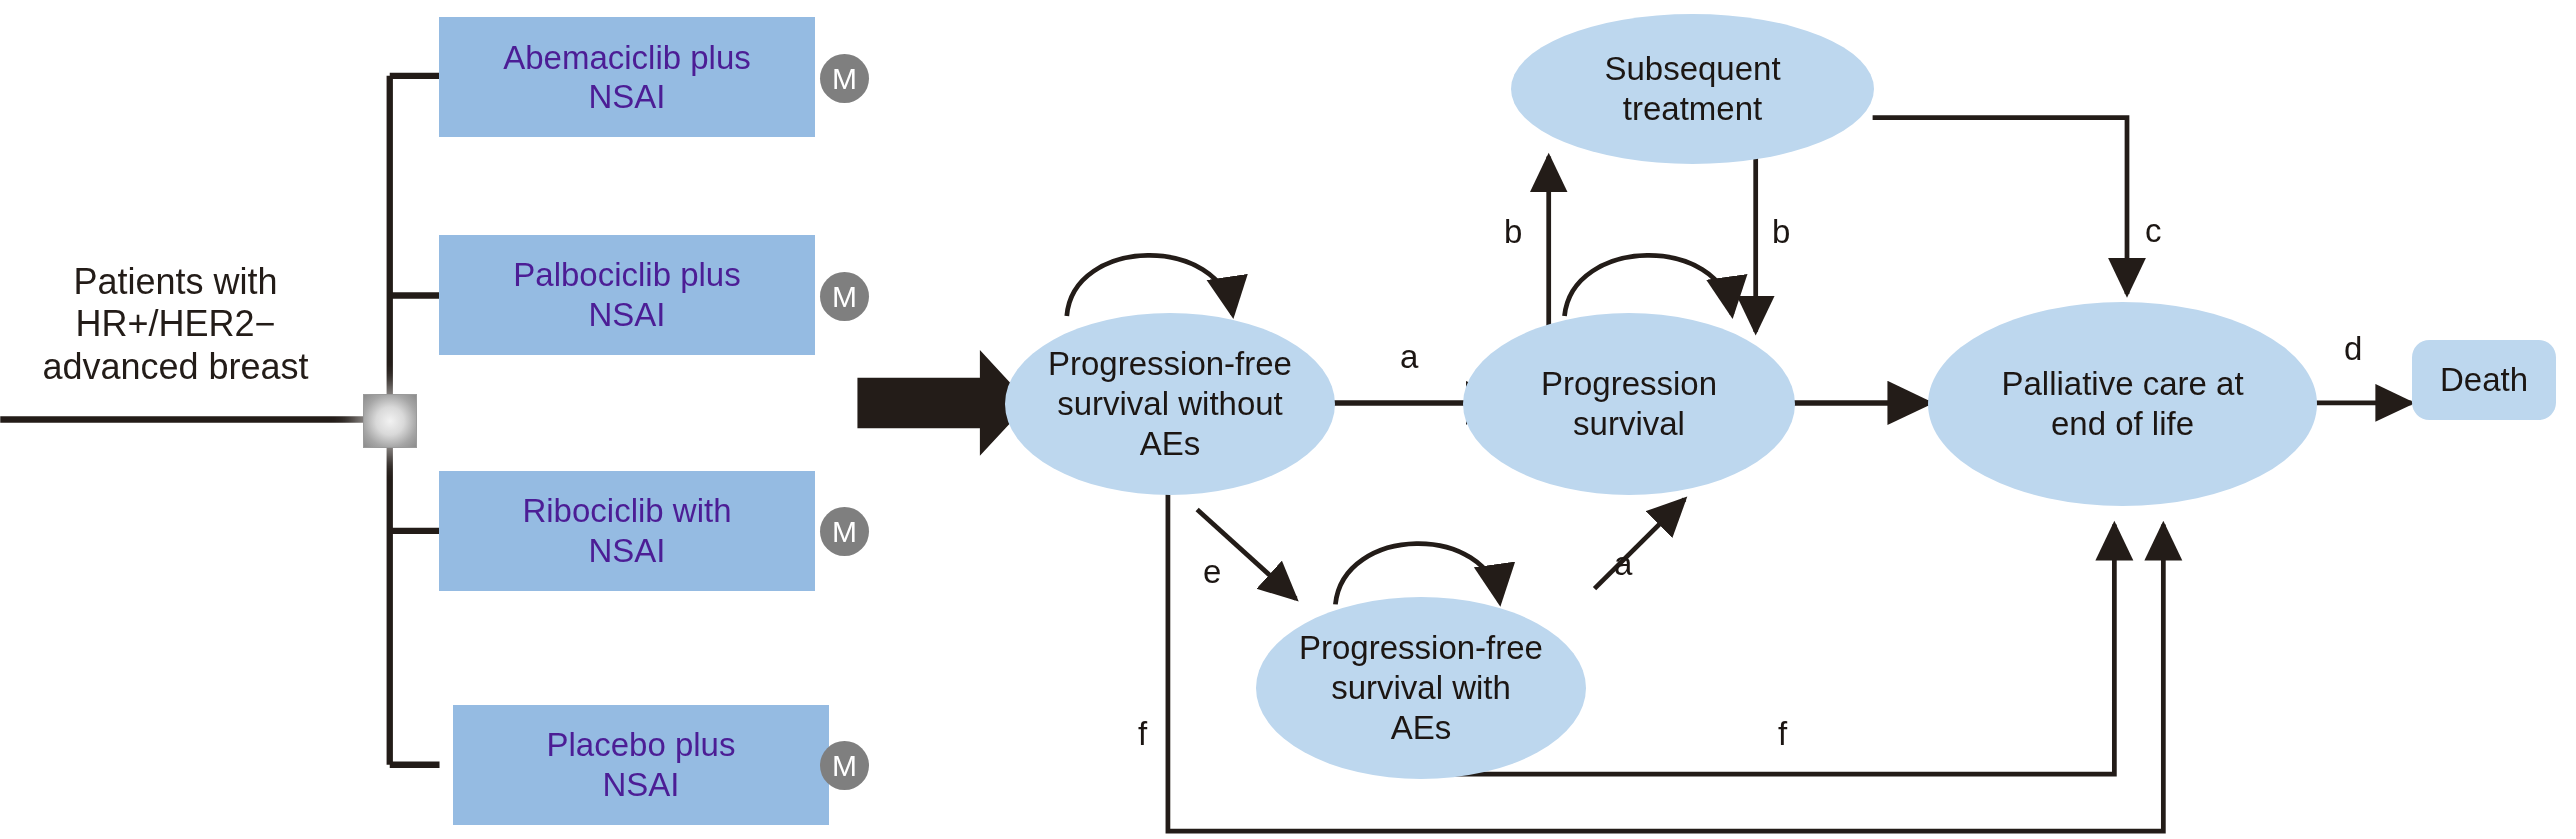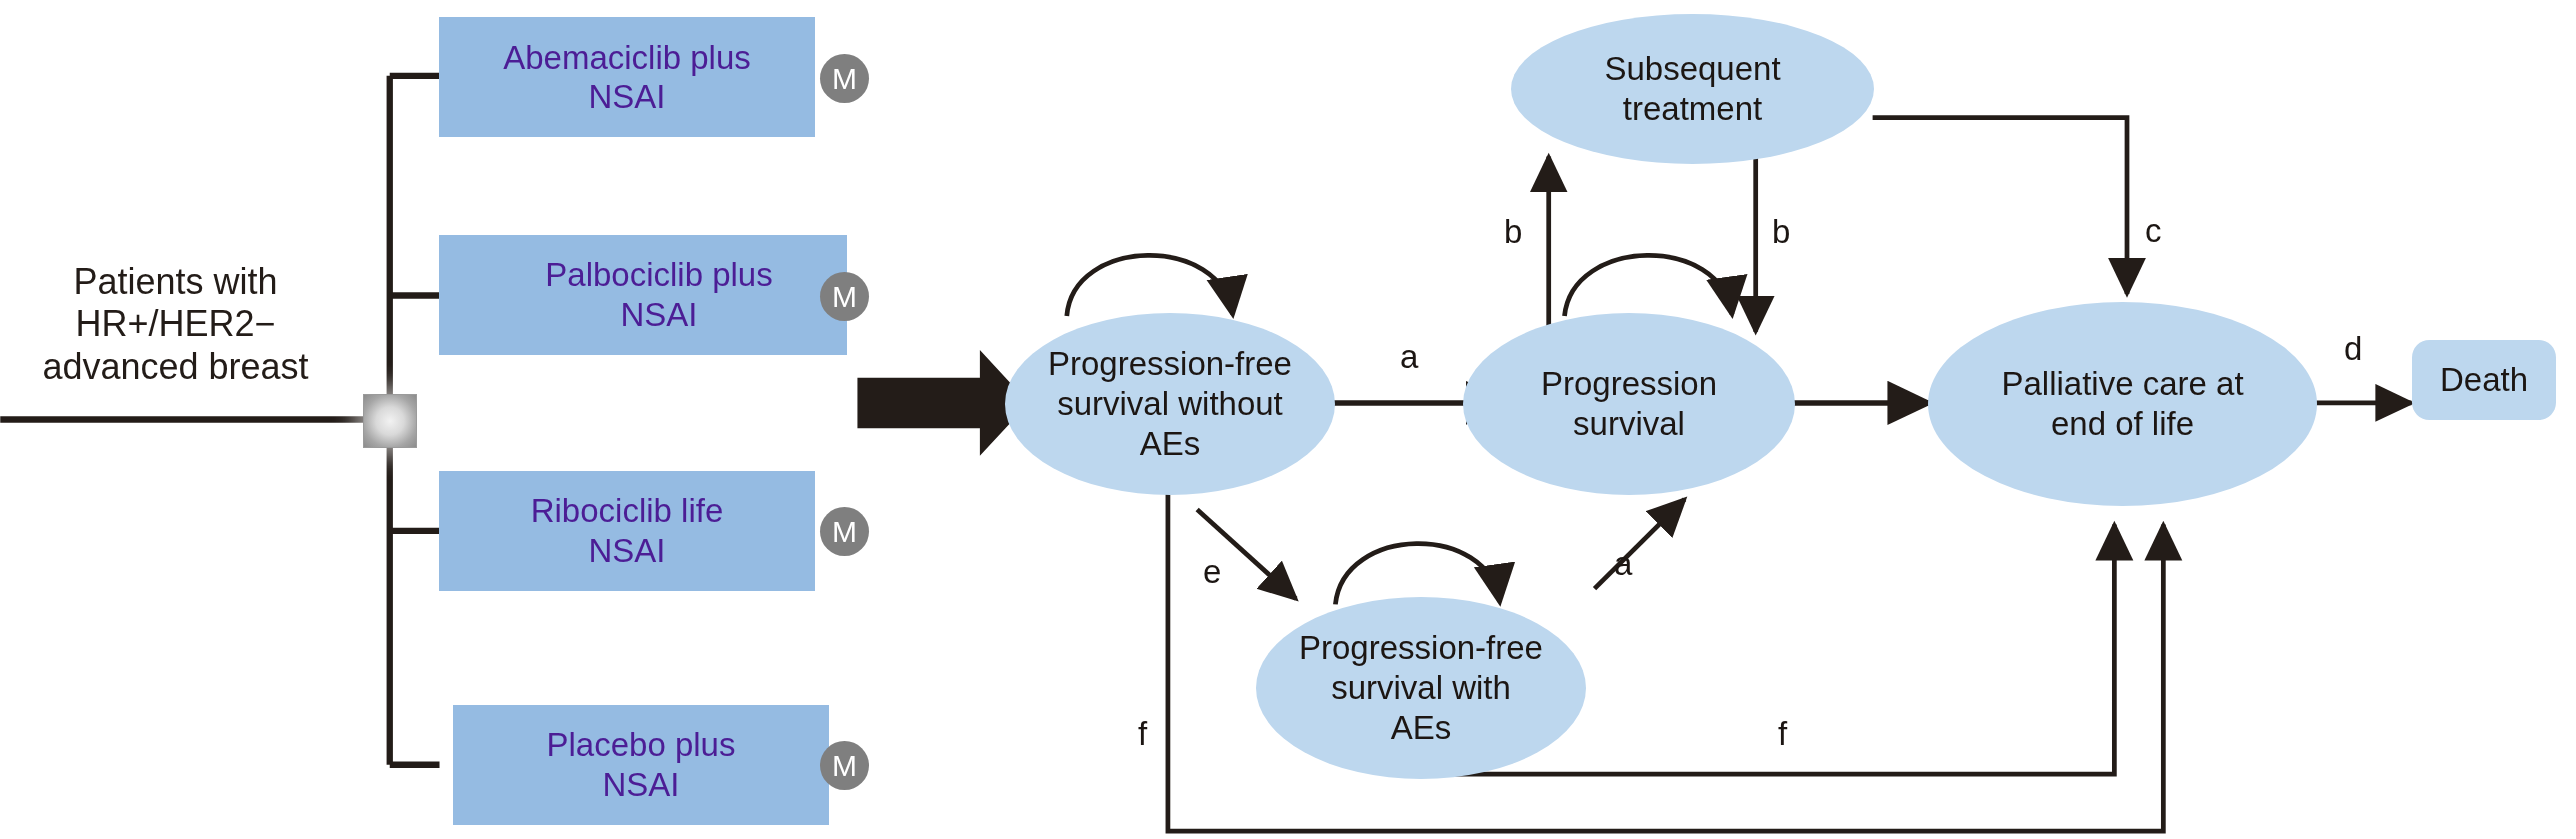--- a/index.html
+++ b/index.html
@@ -102,25 +102,25 @@
   <div class="tx cohort-label">Patients with
 HR+/HER2−
 advanced breast</div>
 
   <div class="decnode"></div>
 
   <div class="tbox" style="left:439px;top:17.4px;width:376px;height:120px;">Abemaciclib plus
 NSAI</div>
   <div class="mbadge" style="left:820px;top:54px;">M</div>
 
-  <div class="tbox" style="left:439px;top:235px;width:376px;height:120px;padding-left:32px;">Palbociclib plus
+  <div class="tbox" style="left:439px;top:235px;width:376px;height:120px;">Palbociclib plus
 NSAI</div>
   <div class="mbadge" style="left:820px;top:272px;">M</div>
 
-  <div class="tbox" style="left:439px;top:471px;width:376px;height:120px;">Ribociclib life
+  <div class="tbox" style="left:439px;top:471px;width:376px;height:120px;">Ribociclib with
 NSAI</div>
   <div class="mbadge" style="left:820px;top:507px;">M</div>
 
   <div class="tbox" style="left:453px;top:705px;width:376px;height:120px;">Placebo plus
 NSAI</div>
   <div class="mbadge" style="left:820px;top:741px;">M</div>
 
   <div class="state" style="left:1005px;top:313px;width:330px;height:182px;">Progression-free
 survival without
 AEs</div>

